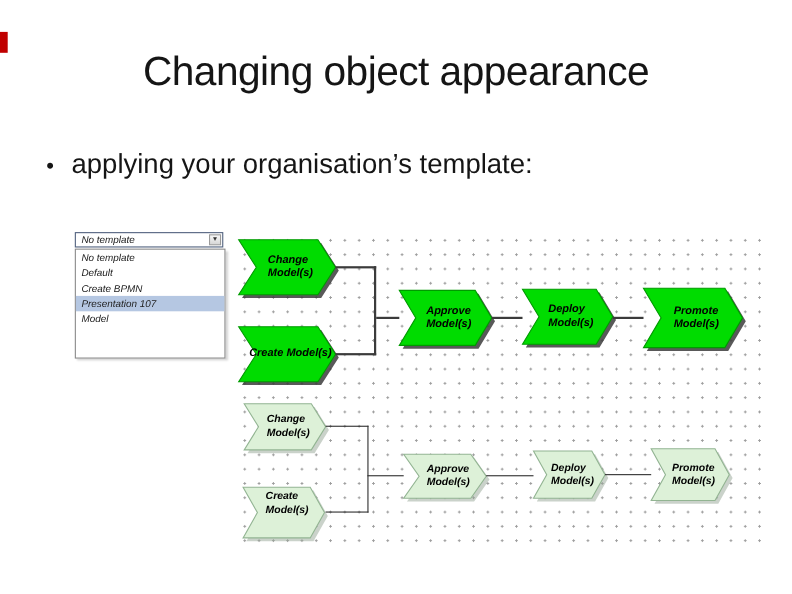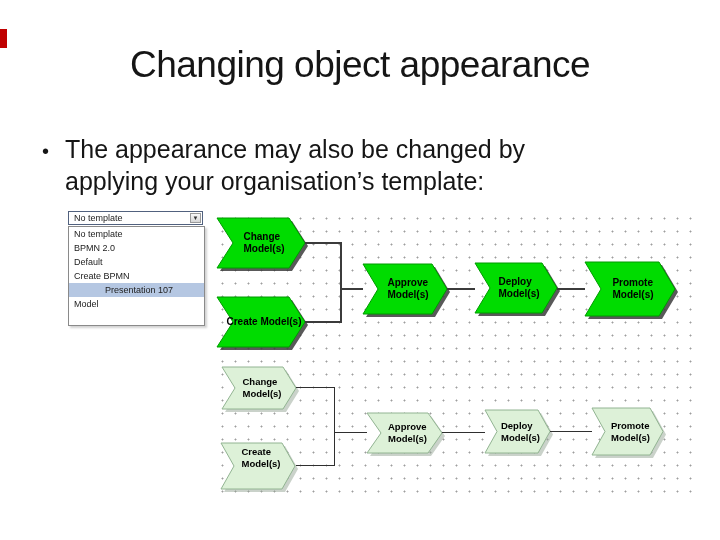--- a/index.html
+++ b/index.html
@@ -12,21 +12,21 @@
   
   .title{
     position:absolute;left:0;top:44px;width:720px;text-align:center;
     font-size:37px;font-weight:400;color:#151515;letter-spacing:-0.5px;
   }
   
   .bullet-row{position:absolute;left:42px;top:133px;display:flex;}
   .bullet-marker{font-size:20px;line-height:32px;color:#151515;margin-right:16px;margin-top:2px;}
   .bullet-lines{font-size:25px;line-height:32px;color:#151515;}
   
-  .shot{position:absolute;left:64px;top:206px;width:634px;height:300px;background:#fff;}
+  .shot{position:absolute;left:64px;top:206px;width:634px;height:300px;background:#fff;font-style:italic;}
   
   .grid{
     position:absolute;left:148px;top:2px;width:486px;height:292px;
     background-image:radial-gradient(circle,#9d9d9d 0.9px,transparent 1.1px);
     background-size:13px 13px;background-position:4px 4px;
   }
   
   .combo{
     position:absolute;left:4px;top:5px;width:135px;height:14px;
     background:#fff;border:1px solid #51617e;box-sizing:border-box;
@@ -42,21 +42,21 @@
   
   .listbox{
     position:absolute;left:4px;top:20px;width:137px;height:100px;
     background:#fff;border:1px solid #8a8a8a;box-sizing:border-box;
     box-shadow:2px 2px 2px rgba(0,0,0,0.18);
   }
   .listbox .item{
     height:14px;line-height:14px;padding-left:5px;font-size:9px;color:#222;
     white-space:nowrap;overflow:hidden;
   }
-  .listbox .item.sel{background:#b5c7e2;text-align:center;}
+  .listbox .item.sel{background:#b5c7e2;}
   
   .chev{position:absolute;}
   .chev svg{position:absolute;left:0;top:0;overflow:visible;}
   .chev-label{
     position:absolute;left:0;top:0;right:0;bottom:0;z-index:2;
     display:flex;align-items:center;justify-content:center;text-align:left;
     font-weight:bold;color:#000;white-space:pre-line;padding-left:6px;box-sizing:border-box;
   }
   .chev.bright .chev-label{font-size:10px;line-height:1.25;}
   .chev.pale .chev-label{font-size:9.5px;line-height:1.25;}
@@ -67,39 +67,37 @@
 </head>
 <body>
 
 <div class="accent" style="background: rgb(192, 0, 0);"></div>
 
 <div class="title">Changing object appearance</div>
 
 <div class="bullet-row">
   <span class="bullet-marker">•</span>
   <div class="bullet-lines">
-    <div>The appearance may also be changed by</div>
     <div>applying your organisation’s template:</div>
   </div>
 </div>
 
 <div class="shot">
 
   <div class="grid"></div>
 
   <div class="combo">
     <span class="combo-text">No template</span>
     <span class="combo-btn">
       <span>▼</span>
     </span>
   </div>
 
   <div class="listbox">
     <div class="item">No template</div>
-    <div class="item">BPMN 2.0</div>
     <div class="item">Default</div>
     <div class="item">Create BPMN</div>
     <div class="item sel" style="background: rgb(181, 199, 226);">Presentation 107</div>
     <div class="item">Model</div>
   </div>
 
   <div class="chev bright" style="left:153px;top:12px;width:88px;height:50px;">
       <svg width="92" height="54">
         <polygon points="3,3 75,3 91,28 75,53 3,53 19,28" fill="rgba(60,60,60,0.85)"></polygon>
         <polygon points="0,0 72,0 88,25 72,50 0,50 16,25" fill="#00dc00" stroke="#009a00" stroke-width="1"></polygon>

